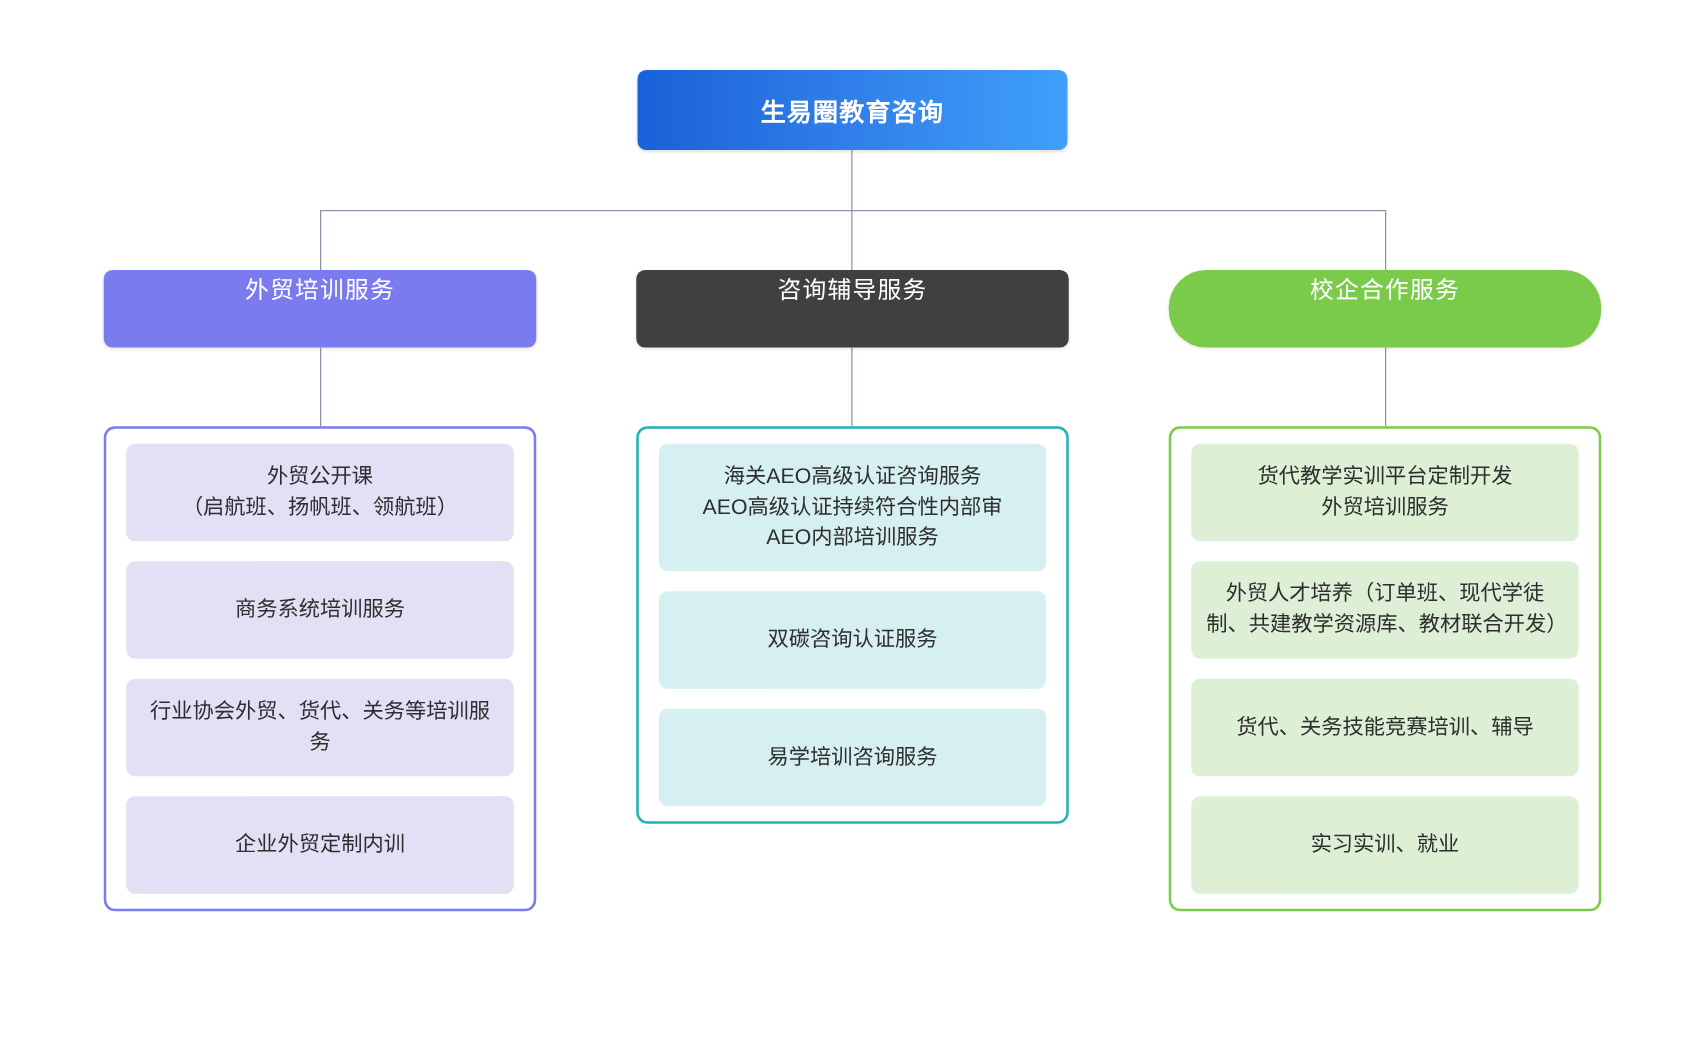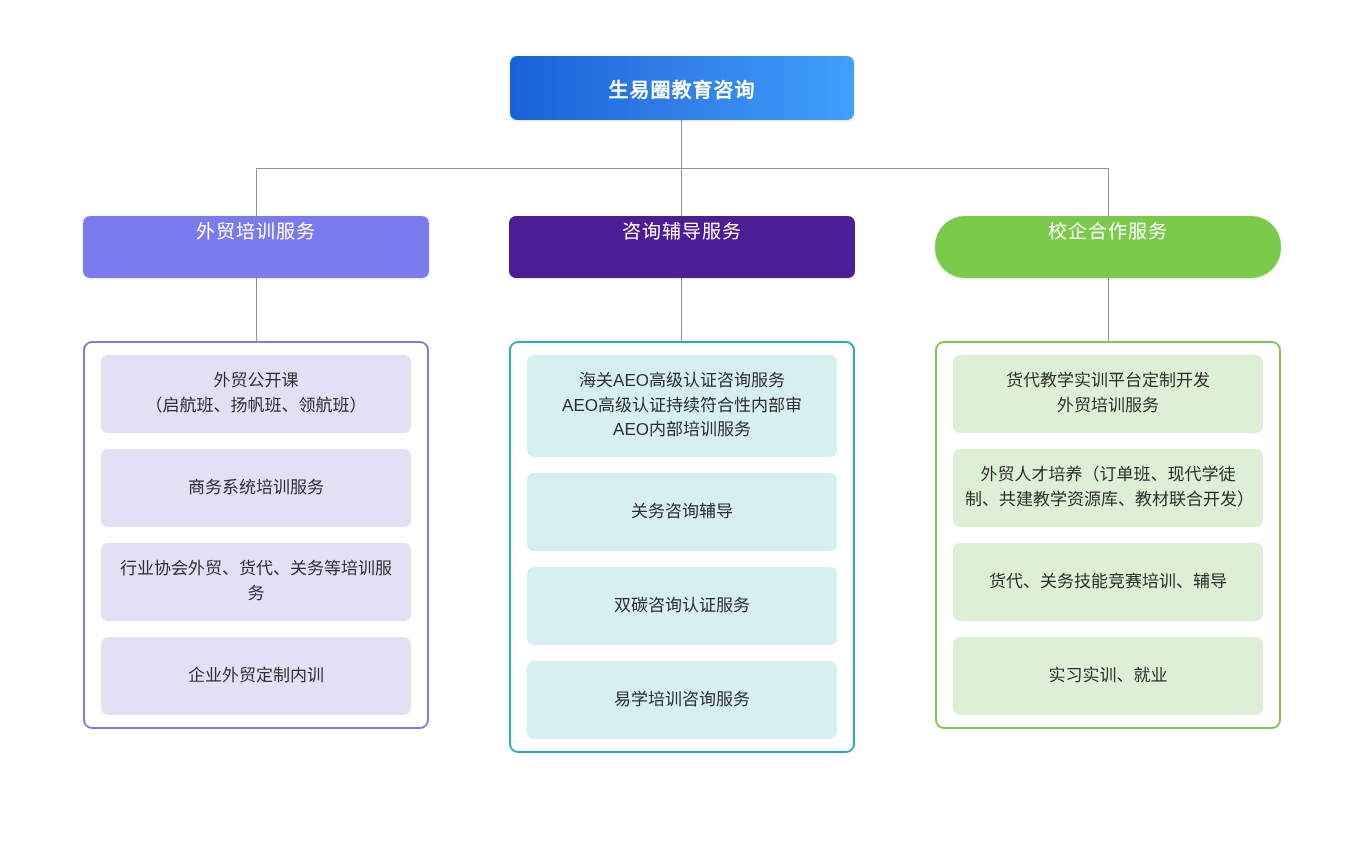--- a/index.html
+++ b/index.html
@@ -101,21 +101,21 @@
     min-height: 78px;
     white-space: pre-line;
   }
 
   
   .col-0 .col-header { background: #7b7bf0; }
   .col-0 .col-body   { border-color: #7b7bf0; }
   .col-0 .leaf       { background: #e2e0f5; font-family: Liberation Serif, serif; }
 
   
-  .col-1 .col-header { background: #4c1d95; }
+  .col-1 .col-header { background: #404040; }
   .col-1 .col-body   { border-color: #20b2b8; }
   .col-1 .leaf       { background: #d6eff0; }
 
   
   .col-2 .col-header { background: #7bcb4b; border-radius: 30px; }
   .col-2 .col-body   { border-color: #7bcb4b; }
   .col-2 .leaf       { background: #ddf0d5; }
 </style>
 </head>
 <body>
@@ -152,21 +152,20 @@
   </div>
 
   <div class="column col-1">
     <div class="col-header">
       <span>咨询辅导服务</span>
     </div>
     <div class="col-body">
       <div class="leaf">海关AEO高级认证咨询服务
 AEO高级认证持续符合性内部审
 AEO内部培训服务</div>
-      <div class="leaf">关务咨询辅导</div>
       <div class="leaf">双碳咨询认证服务</div>
       <div class="leaf">易学培训咨询服务</div>
     </div>
   </div>
 
   <div class="column col-2">
     <div class="col-header">
       <span>校企合作服务</span>
     </div>
     <div class="col-body">

